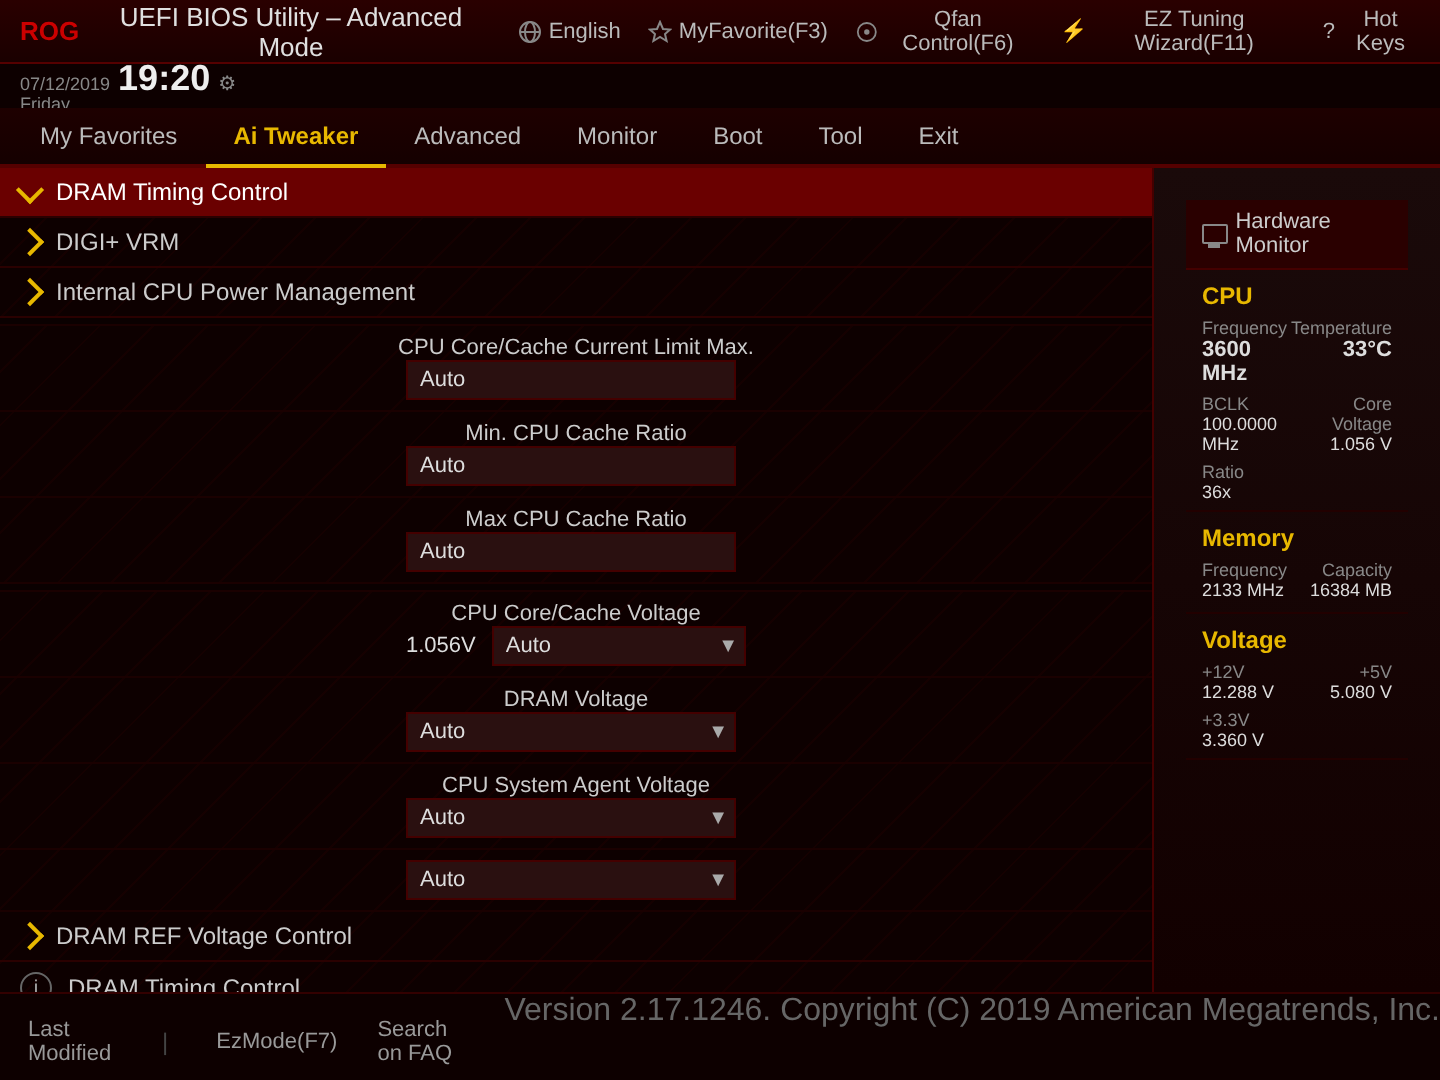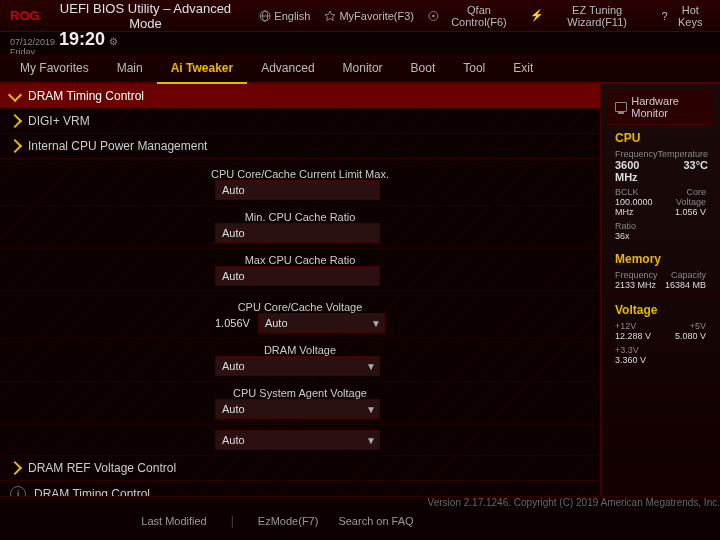--- a/index.html
+++ b/index.html
@@ -238,21 +238,21 @@
       display: flex;
       justify-content: flex-end;
       align-items: center;
       padding: 4px 14px 0;
       gap: 20px;
       flex: 1;
     }
     .bottom-bar-bottom {
       text-align: center;
       color: #666;
-      font-size: 10px;
+      font-size: 16px;
       padding-bottom: 5px;
     }
     .bottom-link {
       color: #999;
       font-size: 11px;
       cursor: pointer;
     }
     .bottom-divider {
       color: #444;
       margin: 0 4px;
@@ -274,24 +274,24 @@
       display: flex;
       align-items: center;
       justify-content: center;
       color: #aaa;
       font-size: 10px;
       flex-shrink: 0;
     }
 
     
     .right-panel {
-      width: 120px;
+      width: 144px;
       background: linear-gradient(180deg, #1a0a0a 0%, #120000 100%);
       border-left: 1px solid #440000;
-      padding: 6px;
+      padding: 16px;
       overflow-y: auto;
       flex-shrink: 0;
     }
     .hw-monitor-header {
       background: #2a0000;
       padding: 5px 8px;
       font-size: 11px;
       color: #ccc;
       display: flex;
       align-items: center;
@@ -391,23 +391,20 @@
       </div>
       <div class="time-big">19:20</div>
       <span class="gear-icon">⚙</span>
     </div>
   </div>
 
   <div class="nav-bar">
     <div class="nav-item">
       <span>My Favorites</span>
     </div>
-    <div class="nav-item">
-      <span>Main</span>
-    </div>
     <div class="nav-item active">
       <span>Ai Tweaker</span>
     </div>
     <div class="nav-item">
       <span>Advanced</span>
     </div>
     <div class="nav-item">
       <span>Monitor</span>
     </div>
     <div class="nav-item">

